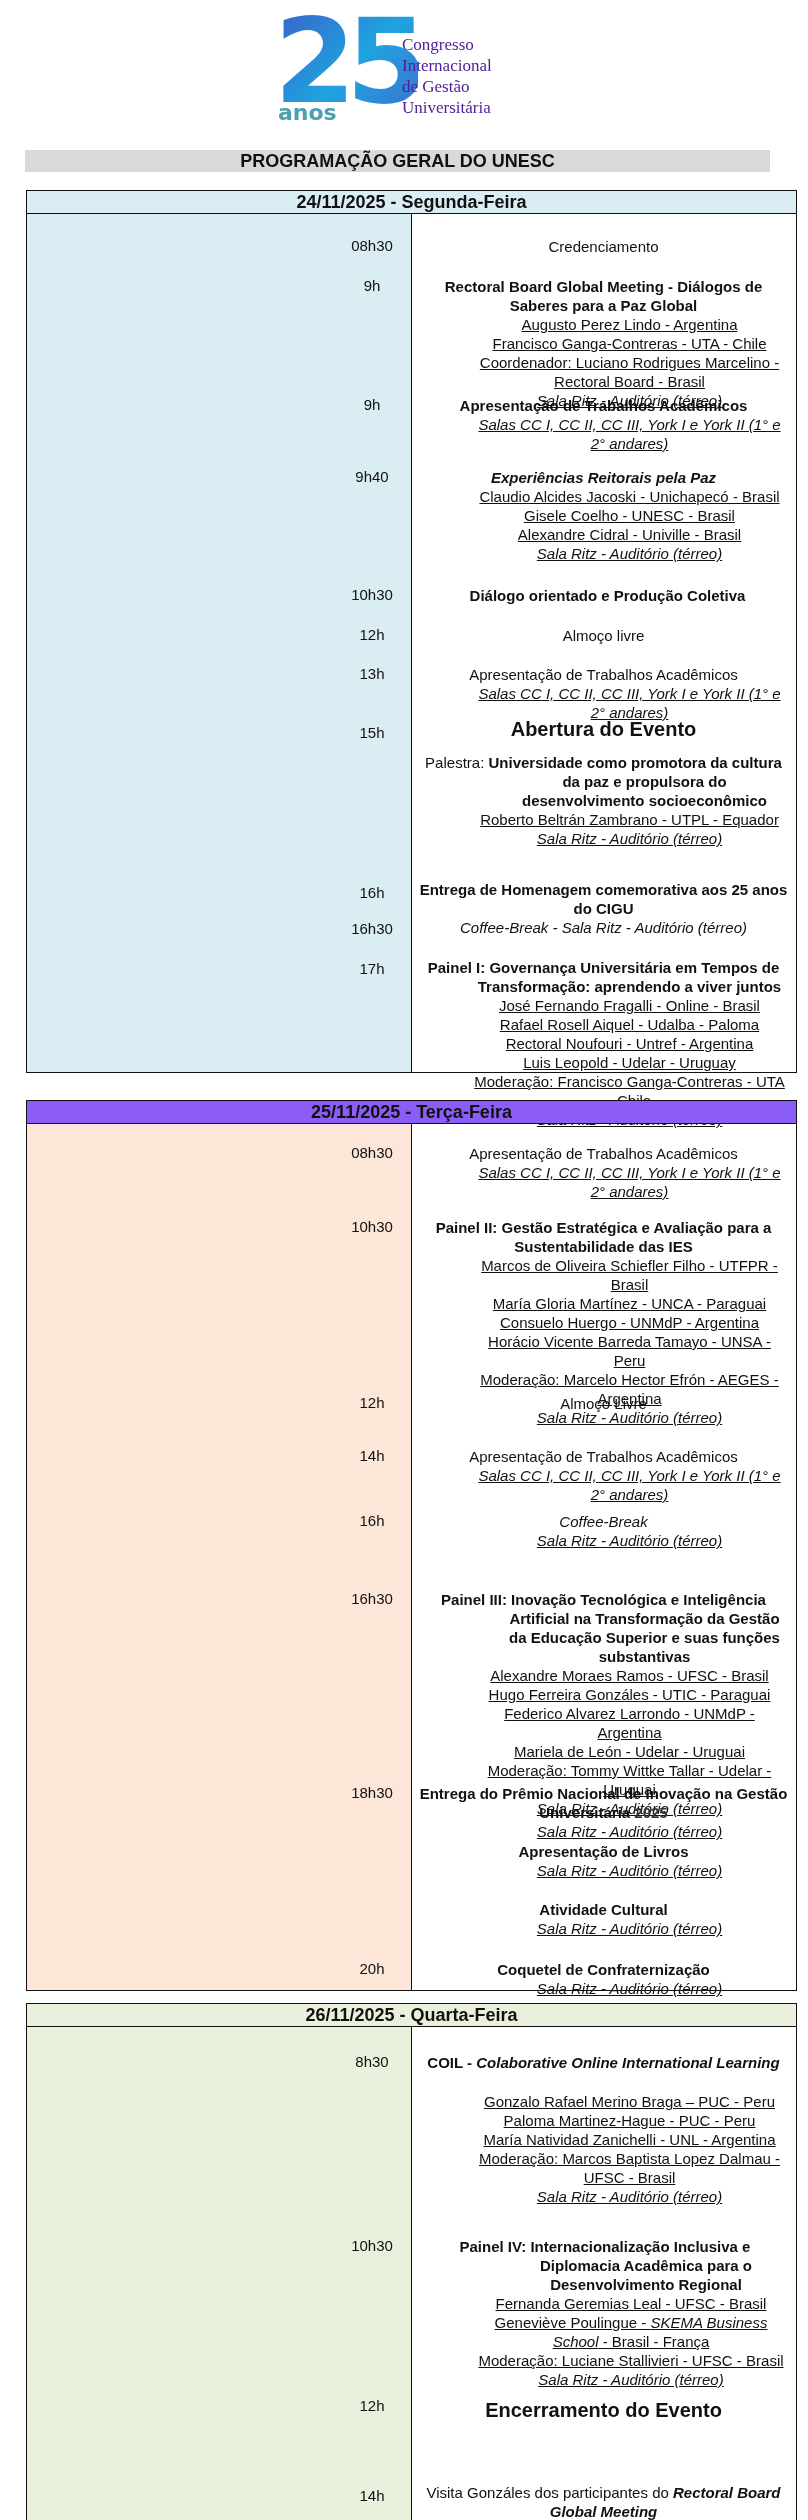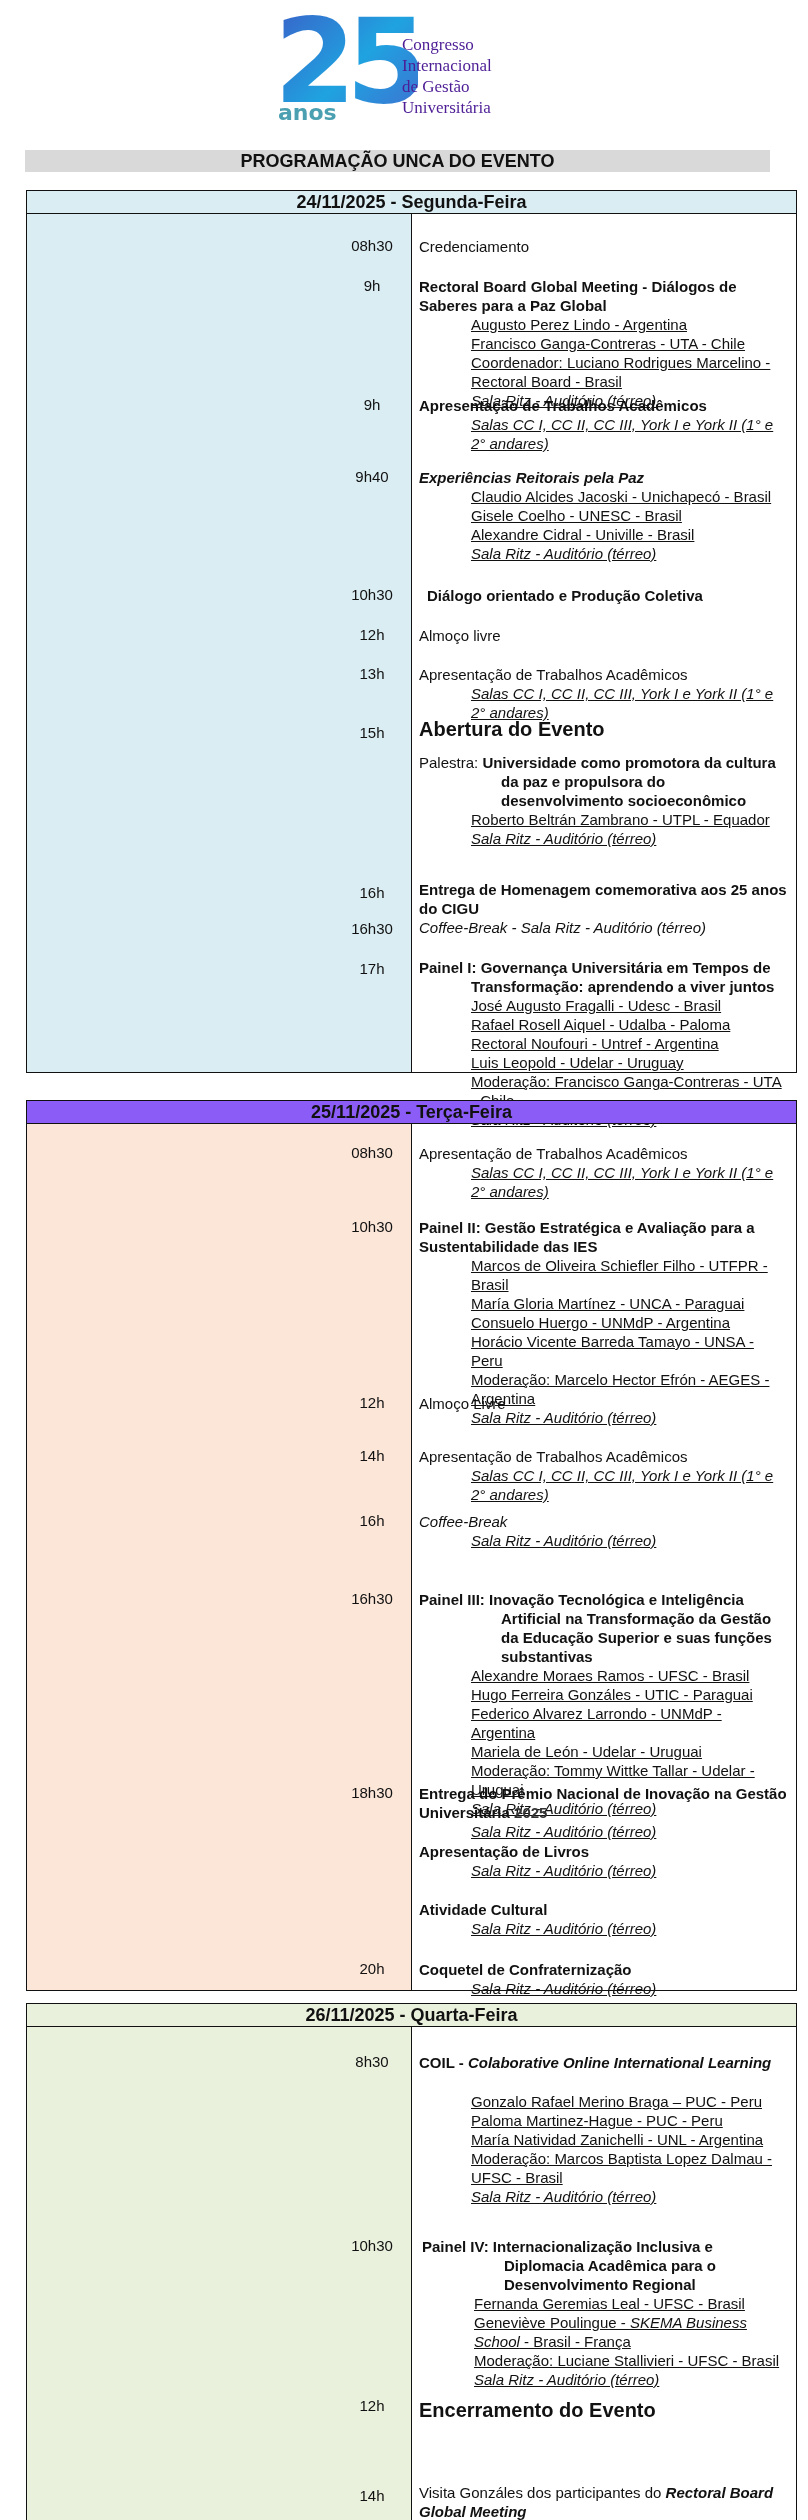--- a/index.html
+++ b/index.html
@@ -15,21 +15,21 @@
   .logo .txt { position:absolute; left:130px; top:14px; font-family:Liberation Serif, serif;
                font-size:17px; color:#4c1d95; line-height:21px; }
   .main-title { position:absolute; left:25px; top:150px; width:745px; height:22px; background:#d9d9d9;
                 text-align:center; font-weight:bold; font-size:18px; line-height:22px; }
   table.day { position:absolute; left:26px; width:771px; border-collapse:collapse; table-layout:fixed;padding-left:40px; }
   table.day td { border:1.5px solid #111; vertical-align:top; padding:0; }
   .dh { text-align:center; font-weight:bold; font-size:18px; height:22px; line-height:22px; }
   .tcol { width:78px; }
   .time { text-align:center; font-size:15px; position:absolute; left:0; width:78px; }
   .cell { position:relative; }
-  .ev { position:absolute; left:86px; right:8px; font-size:15px; line-height:19px; }
+  .ev { position:absolute; left:86px; right:8px; font-size:15px; line-height:19px;text-align:center; }
   .b { font-weight:bold; }
   .i { font-style:italic; }
   .ind { padding-left:52px;text-decoration:underline; }
   .hang2 { padding-left:82px; text-indent:-82px; }
   .big { font-size:20px; font-weight:bold; }
   .inner { position:relative; }
 </style>
 </head>
 <body>
 
@@ -37,21 +37,21 @@
   <div class="num">25</div>
   <div class="anos">anos</div>
   <div class="txt">
     <div>Congresso</div>
     <div>Internacional</div>
     <div>de Gestão</div>
     <div>Universitária</div>
   </div>
 </div>
 
-<div class="main-title">PROGRAMAÇÃO UNCA DO EVENTO</div>
+<div class="main-title">PROGRAMAÇÃO GERAL DO UNESC</div>
 
 <table class="day" style="top:190px;">
   <tbody>
       <tr>
         <td colspan="2" class="dh" style="background:#daedf3;">24/11/2025 - Segunda-Feira</td>
       </tr>
   <tr>
     <td class="tcol" style="background:#daedf3;height:858px;"></td>
     <td class="cell">
       <div class="inner" style="position:absolute;left:-79px;right:0;top:0;">
@@ -105,21 +105,21 @@
 
         <div class="time" style="top:670px;">16h</div>
         <div class="ev b" style="top:666px;">Entrega de Homenagem comemorativa  aos 25 anos do CIGU</div>
 
         <div class="time" style="top:706px;">16h30</div>
         <div class="ev i" style="top:704px;">Coffee-Break - Sala Ritz - Auditório (térreo)</div>
 
         <div class="time" style="top:746px;">17h</div>
         <div class="ev" style="top:744px;">
           <div class="b hang2" style="padding-left:52px;text-indent:-52px;">Painel I: Governança Universitária em Tempos de Transformação: aprendendo a viver juntos</div>
-          <div class="ind">José Augusto Fragalli - Udesc - Brasil</div>
+          <div class="ind">José Fernando Fragalli - Online - Brasil</div>
           <div class="ind">Rafael Rosell Aiquel - Udalba - Paloma</div>
           <div class="ind">Rectoral Noufouri - Untref - Argentina</div>
           <div class="ind">Luis Leopold  - Udelar - Uruguay</div>
           <div class="ind">Moderação: Francisco Ganga-Contreras - UTA - Chile</div>
           <div class="ind i">Sala Ritz - Auditório (térreo)</div>
         </div>
       </div>
     </td>
   </tr>
 </tbody>

